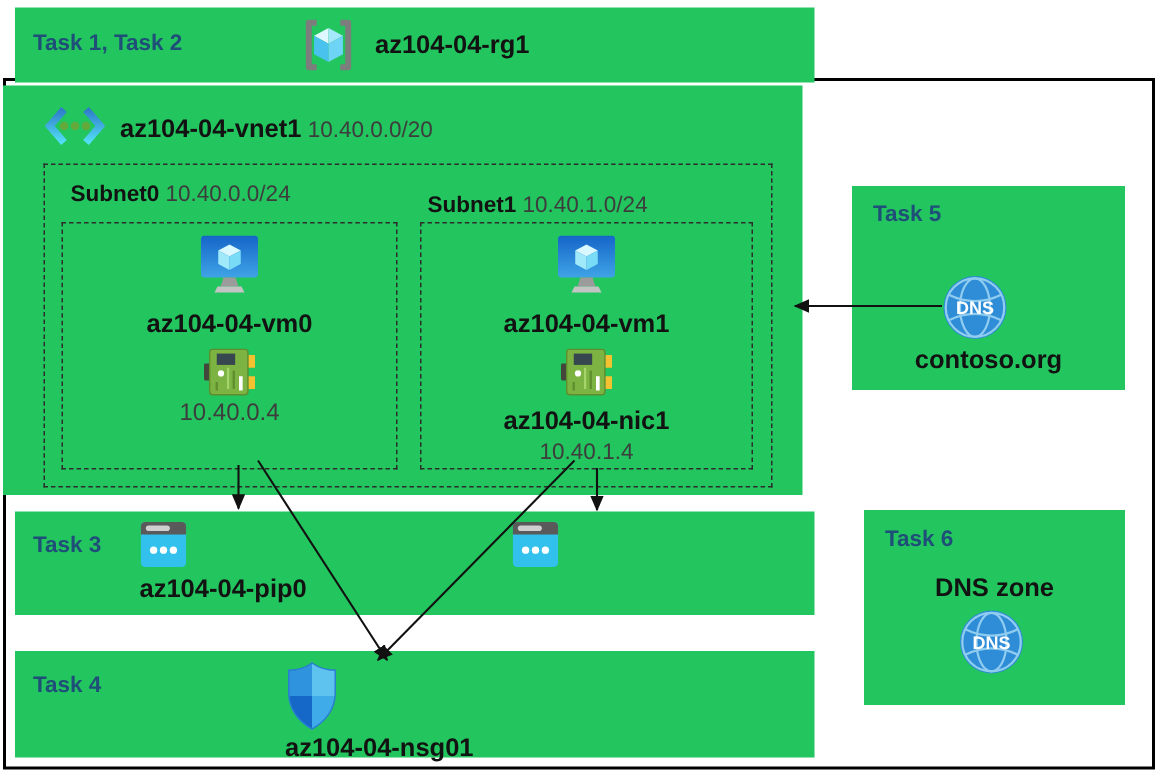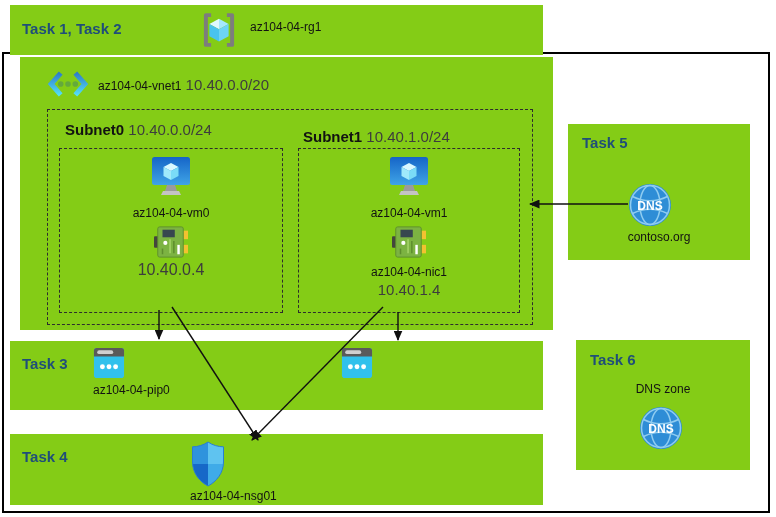--- a/index.html
+++ b/index.html
@@ -1,27 +1,27 @@
 <!DOCTYPE html>
 <html><head>
 <meta charset="utf-8">
 <style>
   html,body{margin:0;padding:0;background:#fff;}
   .page{
     position:relative;width:776px;height:517px;background:#ffffff;
     font-family:"Liberation Sans","DejaVu Sans",sans-serif;overflow:hidden;
   }
   .abs{position:absolute;}
-  .panel{position:absolute;background:#84cc16;}
+  .panel{position:absolute;background:#22c55e;}
   .outer-frame{
     position:absolute;left:2px;top:52px;width:768px;height:461px;
     border:2px solid #000;box-sizing:border-box;background:transparent;
   }
   .task-label{font-size:15px;font-weight:bold;color:#1F4E79;white-space:nowrap;}
-  .res-label{font-size:12px;font-weight:normal;color:#121212;white-space:nowrap;}
+  .res-label{font-size:17px;font-weight:bold;color:#121212;white-space:nowrap;}
   .muted{font-weight:normal;color:#3d3d3d;}
   .dashed-box{position:absolute;border:1.5px dashed #2d2d2d;box-sizing:border-box;}
   .subnet-col{
     position:absolute;display:flex;flex-direction:column;align-items:center;
   }
   .subnet-title{position:absolute;font-size:15px;font-weight:bold;color:#121212;white-space:nowrap;}
   .icon-group{position:absolute;display:flex;flex-direction:column;}
   .centered{text-align:center;}
   .arrow-layer{position:absolute;left:0;top:0;z-index:10;pointer-events:none;}
   .mt2{margin-top:2px;} .mt4{margin-top:4px;}
@@ -41,21 +41,21 @@
       <path d="M33 7 H39 V41 H33" fill="none" stroke="#7d7d7d" stroke-width="4.5" stroke-linejoin="round"></path>
       <polygon points="24,11 13,17 24,23" fill="#DFF8FF"></polygon>
       <polygon points="24,11 35,17 24,23" fill="#A5E8FB"></polygon>
       <polygon points="13,17 24,23 24,37 13,31" fill="#49C3EE"></polygon>
       <polygon points="35,17 24,23 24,37 35,31" fill="#6DD4F5"></polygon>
     </svg>
 
     <div class="abs res-label" style="left:240px;top:15px;">az104-04-rg1</div>
   </div>
 
-  <div class="panel" style="left:20px;top:57px;width:533px;height:273px;">
+  <div class="panel" style="left:2px;top:57px;width:533px;height:273px;">
 
     <svg class="abs" style="left:27px;top:12px;" width="42" height="30" viewBox="0 0 46 30">
       <defs>
         <linearGradient id="vnetg" x1="0" y1="0" x2="0" y2="1">
           <stop offset="0" stop-color="#2E7CC9"></stop>
             <stop offset="1" stop-color="#54DFF7"></stop>
         </linearGradient>
       </defs>
       <path d="M15 3 L4.5 15 L15 27" fill="none" stroke="url(#vnetg)" stroke-width="5.5" stroke-linejoin="miter"></path>
       <path d="M31 3 L41.5 15 L31 27" fill="none" stroke="url(#vnetg)" stroke-width="5.5" stroke-linejoin="miter"></path>

